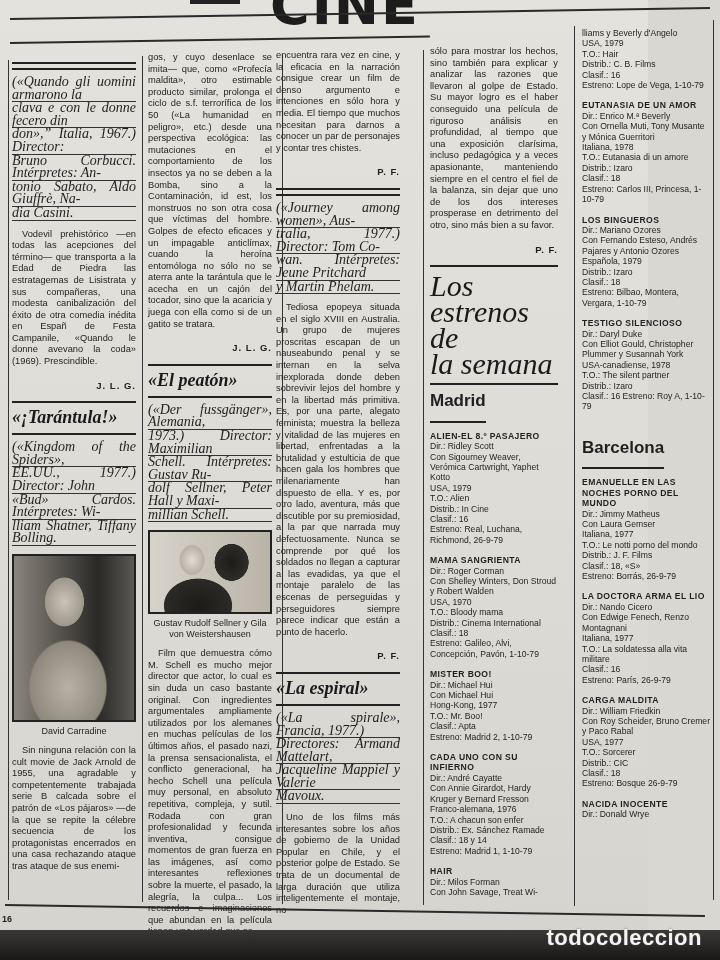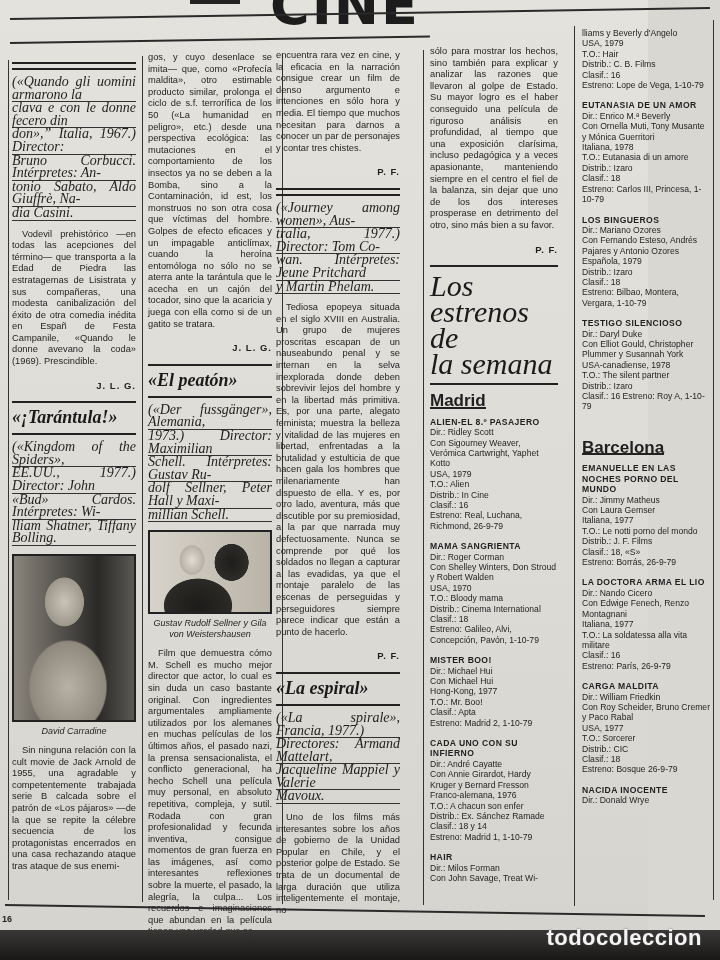--- a/index.html
+++ b/index.html
@@ -67,29 +67,29 @@
   .photo-1 { height: 168px; background:
       radial-gradient(ellipse 32px 40px at 42% 28%, #c9c3b8 0%, #9e978c 60%, transparent 62%),
       radial-gradient(ellipse 58px 70px at 45% 80%, #b8b1a5 0%, #8f887d 65%, transparent 68%),
       linear-gradient(90deg, #8a857c 0%, #4c4a46 45%, #2a2927 70%, #5a5853 100%); }
   .photo-2 { height: 84px; background:
       radial-gradient(ellipse 20px 24px at 35% 35%, #e3ddd3 0%, #b7b0a5 60%, transparent 64%),
       radial-gradient(ellipse 24px 26px at 68% 38%, #1e1d1b 0%, #2d2c29 70%, transparent 72%),
       radial-gradient(ellipse 48px 38px at 40% 92%, #1c1b19 0%, #2b2a27 70%, transparent 72%),
       linear-gradient(90deg, #d8d3ca 0%, #b9b3a8 100%); }
   .caption {
-    font-style: italic; font-size: 9px; text-align: center; margin-bottom: 8px; line-height: 11px;
+    font-size: 9px; text-align: center; margin-bottom: 8px; line-height: 11px;
   }
   .section-title {
     font-family: "Liberation Serif", serif; font-style: italic; font-size: 30px; line-height: 26px;
     margin: 6px 0 6px 0; color: #1a1a1a;
   }
   .city {
     font-weight: bold; font-size: 17px; border-bottom: 2px solid #222; display: inline-block;
-    margin: 6px 0 8px 0; padding-bottom: 0;
+    margin: 6px 0 8px 0; padding-bottom: 14px;
   }
   .film { font-size: 8.6px; line-height: 10.4px; margin-bottom: 10px; text-align: left; }
   .film .ftitle { font-weight: bold; letter-spacing: 0.4px; }
   .watermark {
     position: absolute; right: 18px; top: 925px; color: #f4f4f4;
     font-weight: bold; font-size: 22px; letter-spacing: 0.5px; text-shadow: 0 0 2px #555;
   }
   .pageno { position: absolute; left: 2px; top: 914px; font-size: 9px; font-weight: bold; }
   .bottom-band {
     position: absolute; left: 0; top: 930px; width: 720px; height: 30px;

